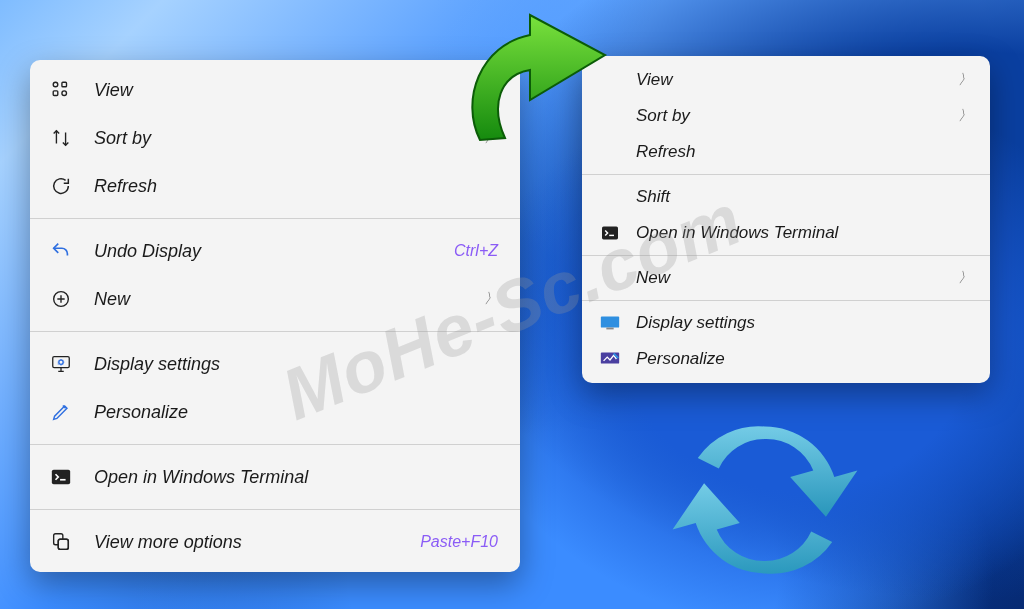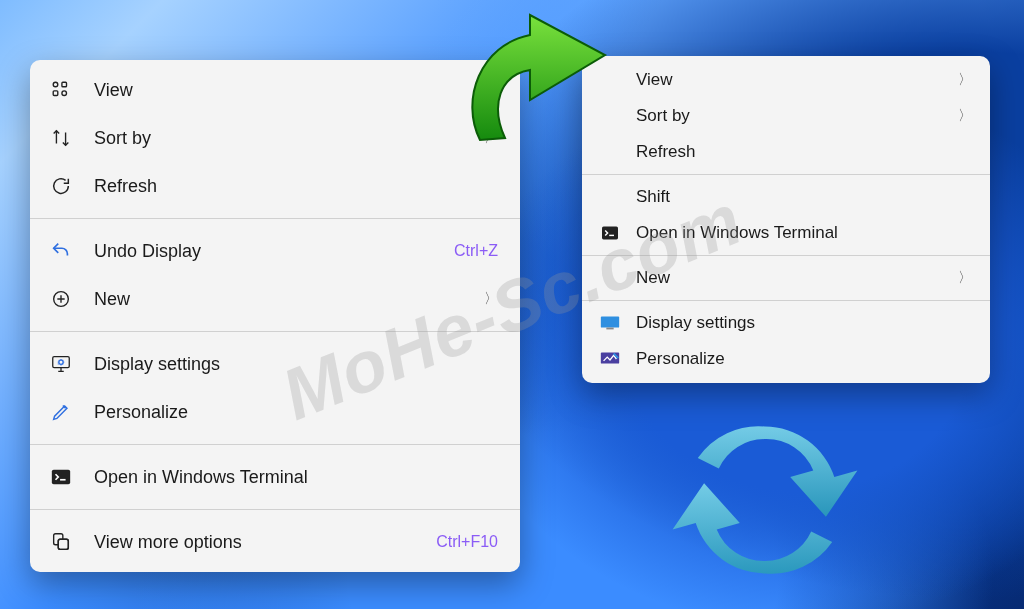--- a/index.html
+++ b/index.html
@@ -20,20 +20,21 @@
 
   
   .menu{
     position:absolute;
     background:#f4f4f4;
     border-radius:10px;
     box-shadow:0 12px 32px rgba(0,0,0,.35);
     padding:6px 0;
     font-size:18px;
     color:#1a1a1a;
+    font-style:italic;
   }
   .menu-left{ left:30px; top:60px; width:490px; }
   .menu-left .item{ padding:12px 22px 12px 18px; gap:20px; }
   .menu-left .sep{ margin:8px 0; }
 
   .menu-right{ left:582px; top:56px; width:408px; font-size:17px; }
   .menu-right .item{ padding:8px 18px 8px 16px; gap:14px; }
   .menu-right .sep{ margin:4px 0; }
   .menu-right .icon{ width:24px; height:20px; }
 
@@ -170,21 +171,21 @@
 
   <div class="item">
     <span class="icon">
       <svg width="22" height="22" viewBox="0 0 24 24" fill="none" stroke="#222" stroke-width="1.5">
         <rect x="4" y="3" width="10" height="12" rx="2"></rect>
         <rect x="9" y="9" width="11" height="11" rx="2" fill="#f4f4f4"></rect>
         <rect x="9" y="9" width="11" height="11" rx="2"></rect>
       </svg>
     </span>
     <span class="label">View more options</span>
-    <span class="hint">Ctrl+F10</span>
+    <span class="hint">Paste+F10</span>
   </div>
 </div>
 
 <div class="menu menu-right">
 
   <div class="item">
     <span class="icon"></span>
     <span class="label">View</span>
     <span class="chev">〉</span>
   </div>

